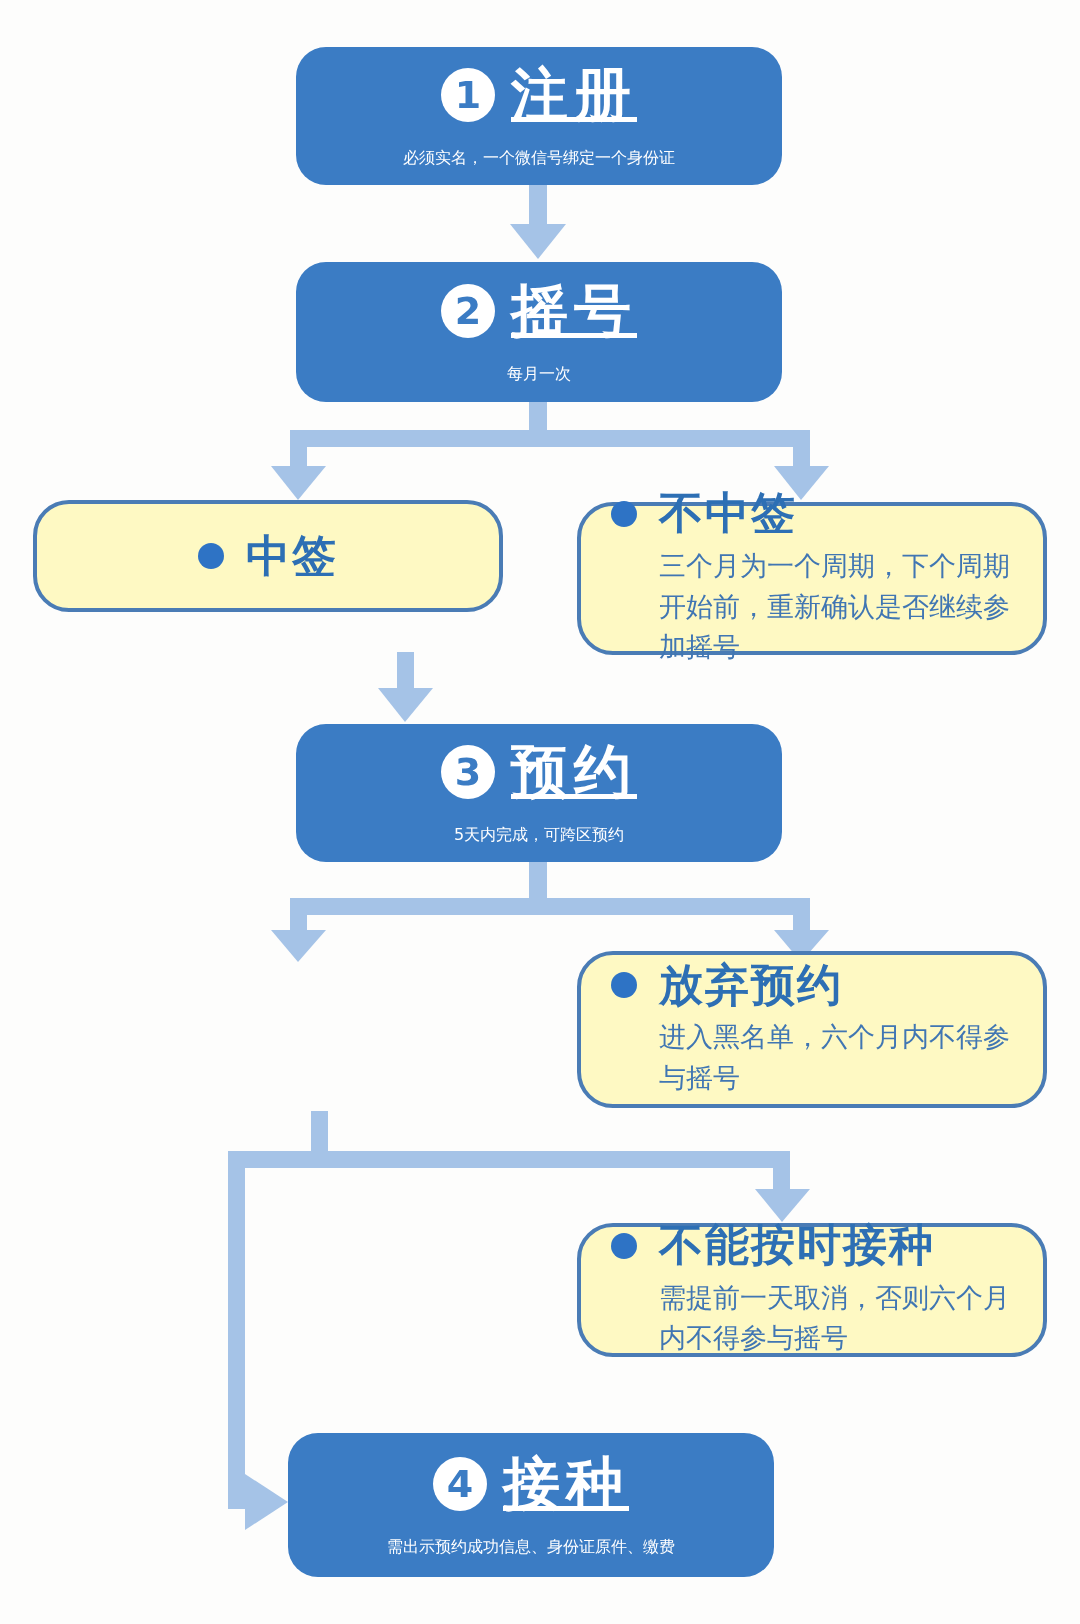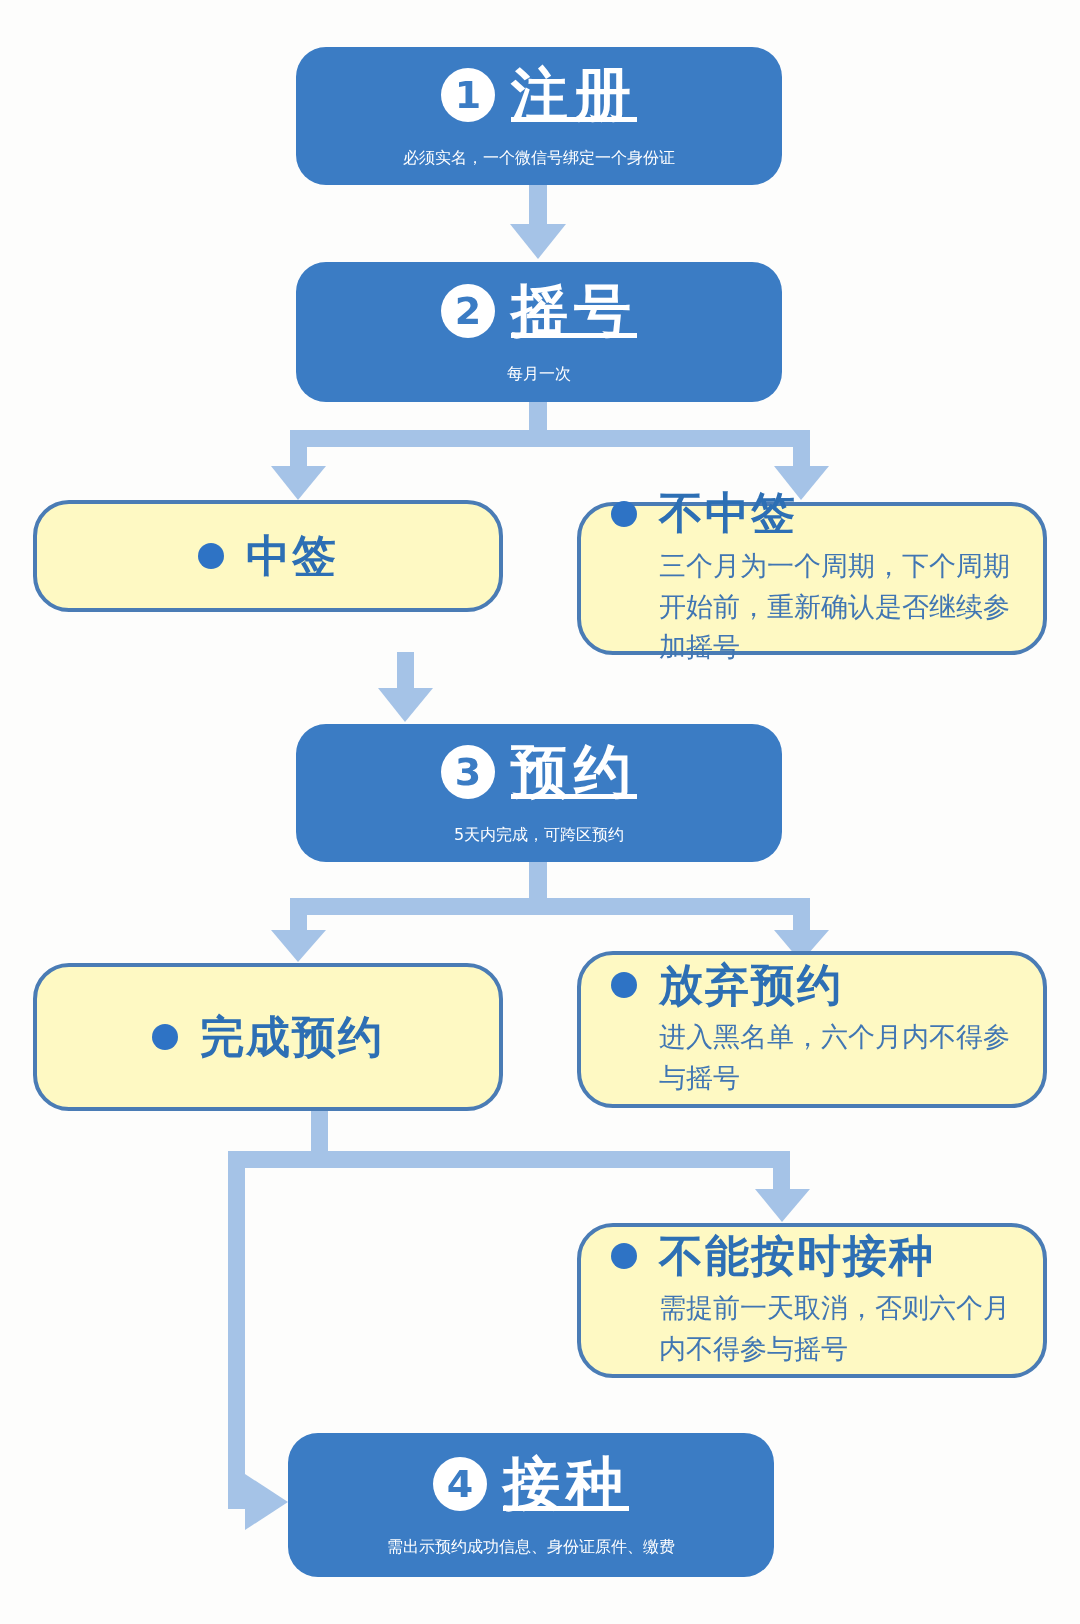--- a/index.html
+++ b/index.html
@@ -105,36 +105,30 @@
   </div>
 
   <div class="step" style="left:296px;top:724px;width:486px;height:138px;">
     <div class="title-row">
       <span class="badge">3</span>
       <span class="title">预约</span>
     </div>
     <div class="sub">5天内完成，可跨区预约</div>
   </div>
 
-  <div class="outcome center" style="left:33px;top:963px;width:470px;height:148px;">
-    <div class="trow">
-      <span class="dot"></span>
-      <span class="otitle">完成预约</span>
-    </div>
-  </div>
 
   <div class="outcome detail" style="left:577px;top:951px;width:470px;height:157px;">
     <div class="trow">
       <span class="dot"></span>
       <span class="otitle">放弃预约</span>
     </div>
     <div class="osub" style="max-width:395px;">进入黑名单，六个月内不得参与摇号</div>
   </div>
 
-  <div class="outcome detail" style="left:577px;top:1223px;width:470px;height:155px;">
+  <div class="outcome detail" style="left:577px;top:1223px;width:470px;height:134px;">
     <div class="trow">
       <span class="dot"></span>
       <span class="otitle">不能按时接种</span>
     </div>
     <div class="osub" style="max-width:395px;">需提前一天取消，否则六个月内不得参与摇号</div>
   </div>
 
   <div class="step" style="left:288px;top:1433px;width:486px;height:144px;">
     <div class="title-row">
       <span class="badge">4</span>

